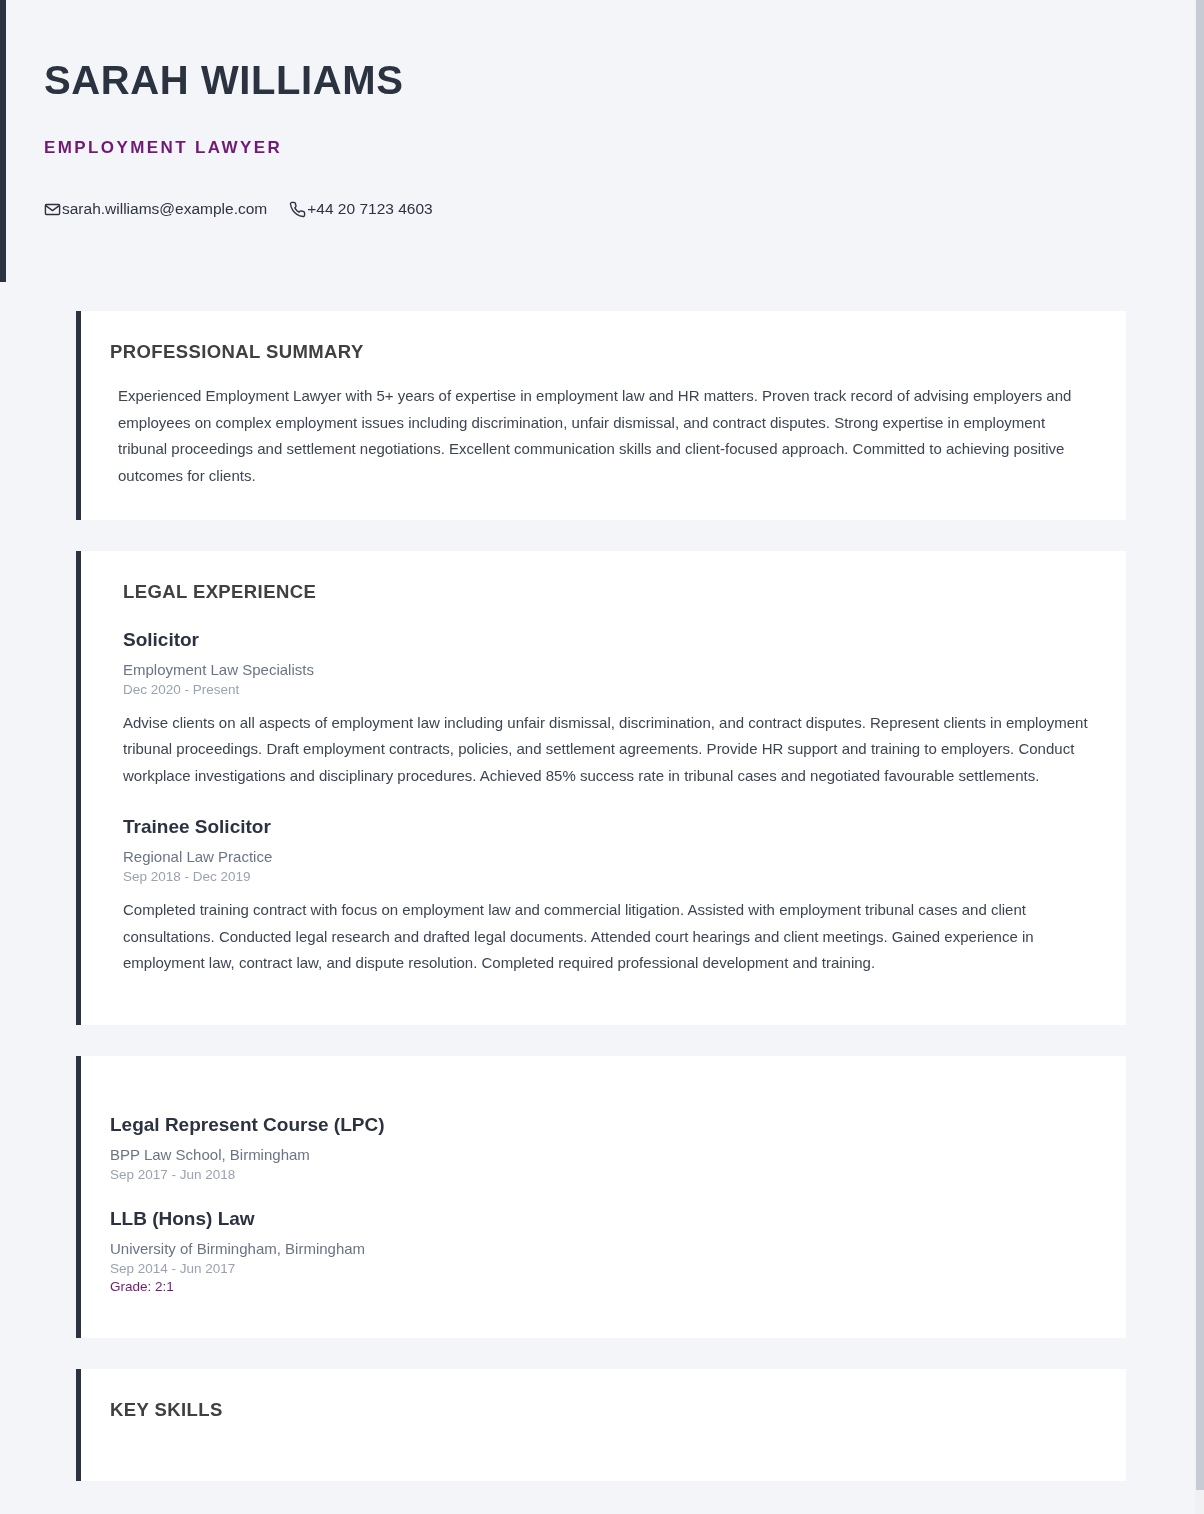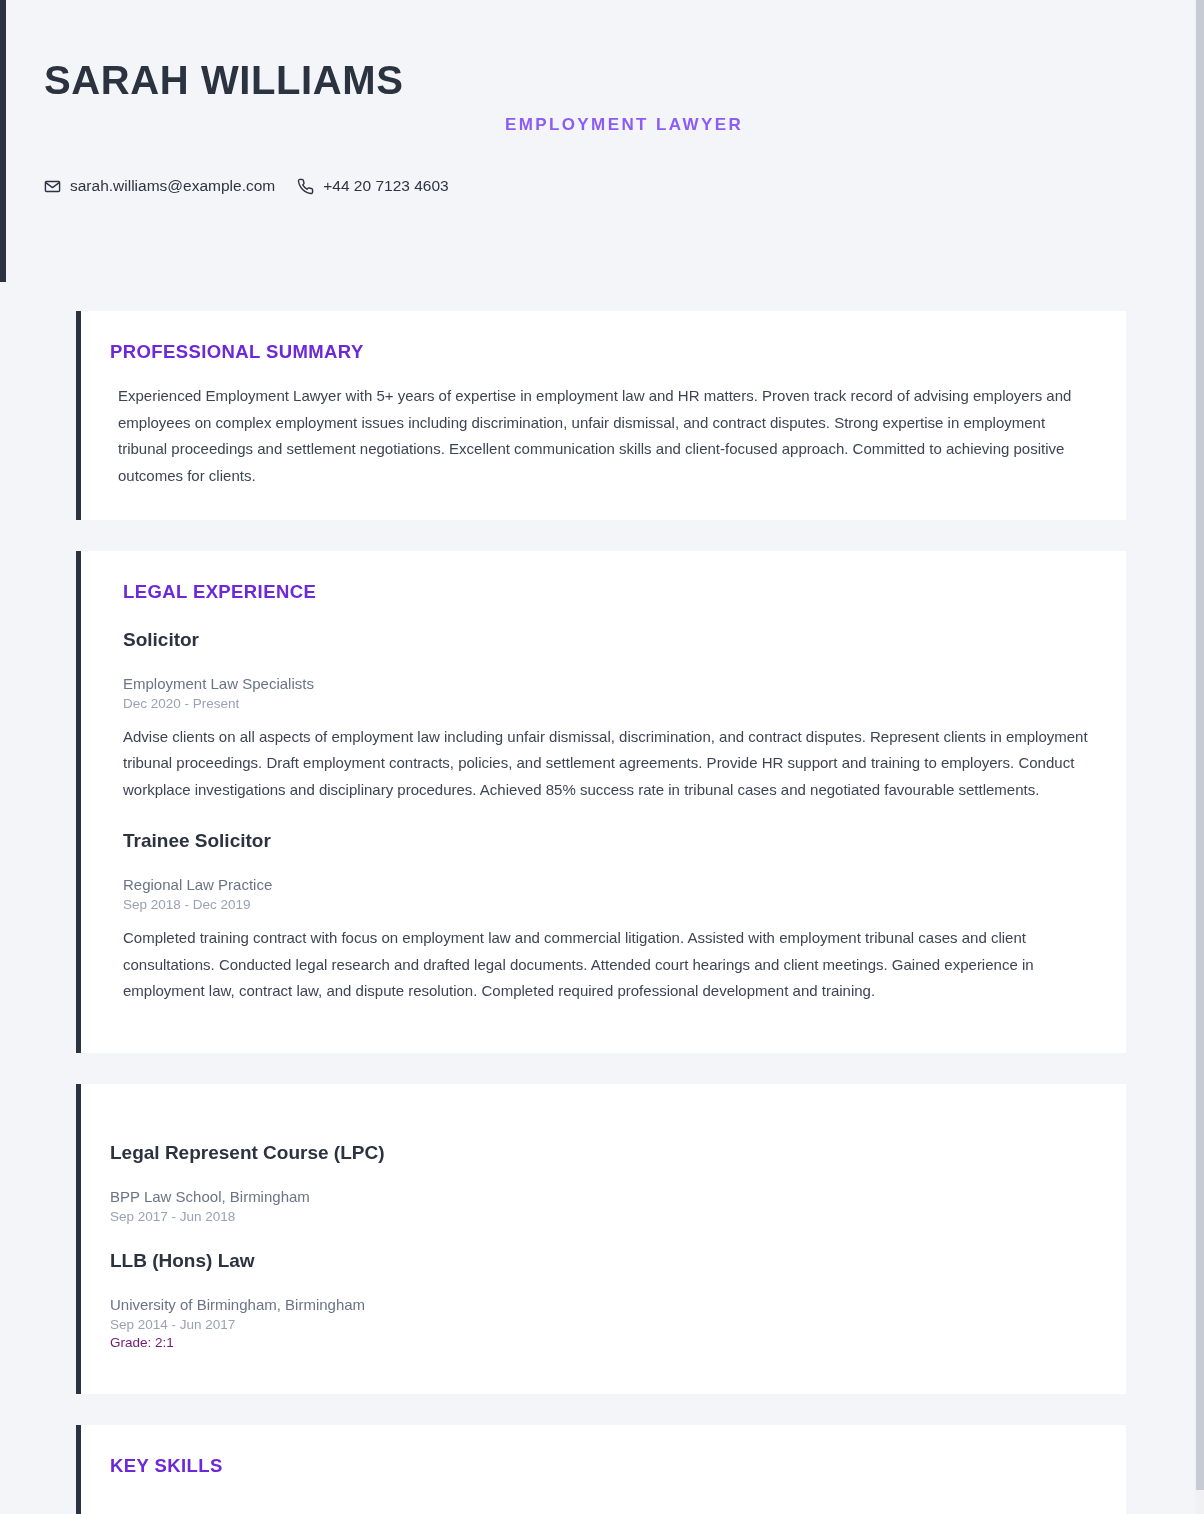--- a/index.html
+++ b/index.html
@@ -35,39 +35,38 @@
     padding-left: 44px;
   }
   .name {
     font-size: 40px;
     font-weight: bold;
     letter-spacing: 0.6px;
     color: #2b3240;
     line-height: 1.1;
   }
   .job-title {
-    margin-top: 13px;
+    margin-top: 36px;
     font-size: 17px;
     font-weight: bold;
     letter-spacing: 2.4px;
-    color: #8b5cf6;
-    text-align: center;
+    color: #701a75;
   }
   .contact-row {
     margin-top: 42px;
     display: flex;
     align-items: center;
     gap: 22px;
     font-size: 15.5px;
     color: #2d3340;
   }
   .contact-item {
     display: flex;
     align-items: center;
-    gap: 9px;
+    gap: 1px;
   }
   .contact-item svg { display: block; }
 
   
   .card {
     position: relative;
     margin: 0 78px 0 76px;
     background: #ffffff;
     padding: 30px 34px 30px 34px;
   }
@@ -80,41 +79,41 @@
     width: 5px;
     background: #2b3240;
   }
   .gap { height: 31px; }
   .top-gap { height: 29px; }
 
   .section-title {
     font-size: 18.5px;
     font-weight: bold;
     letter-spacing: 0.4px;
-    color: #6d28d9;
+    color: #404040;
   }
 
   .summary-text {
     margin-top: 20px;
     font-size: 15px;
     line-height: 1.78;
     color: #3d4453;
     margin-left: 8px;
   }
 
   
   .entry { margin-top: 26px; }
   .entry:first-of-type { margin-top: 28px; }
   .entry-title {
     font-size: 19px;
     font-weight: bold;
     color: #2b3240;
   }
   .entry-org {
-    margin-top: 24px;
+    margin-top: 10px;
     font-size: 15px;
     color: #6b7486;
   }
   .entry-dates {
     margin-top: 4px;
     font-size: 13.5px;
     color: #9aa2b1;
   }
   .entry-grade {
     margin-top: 3px;

